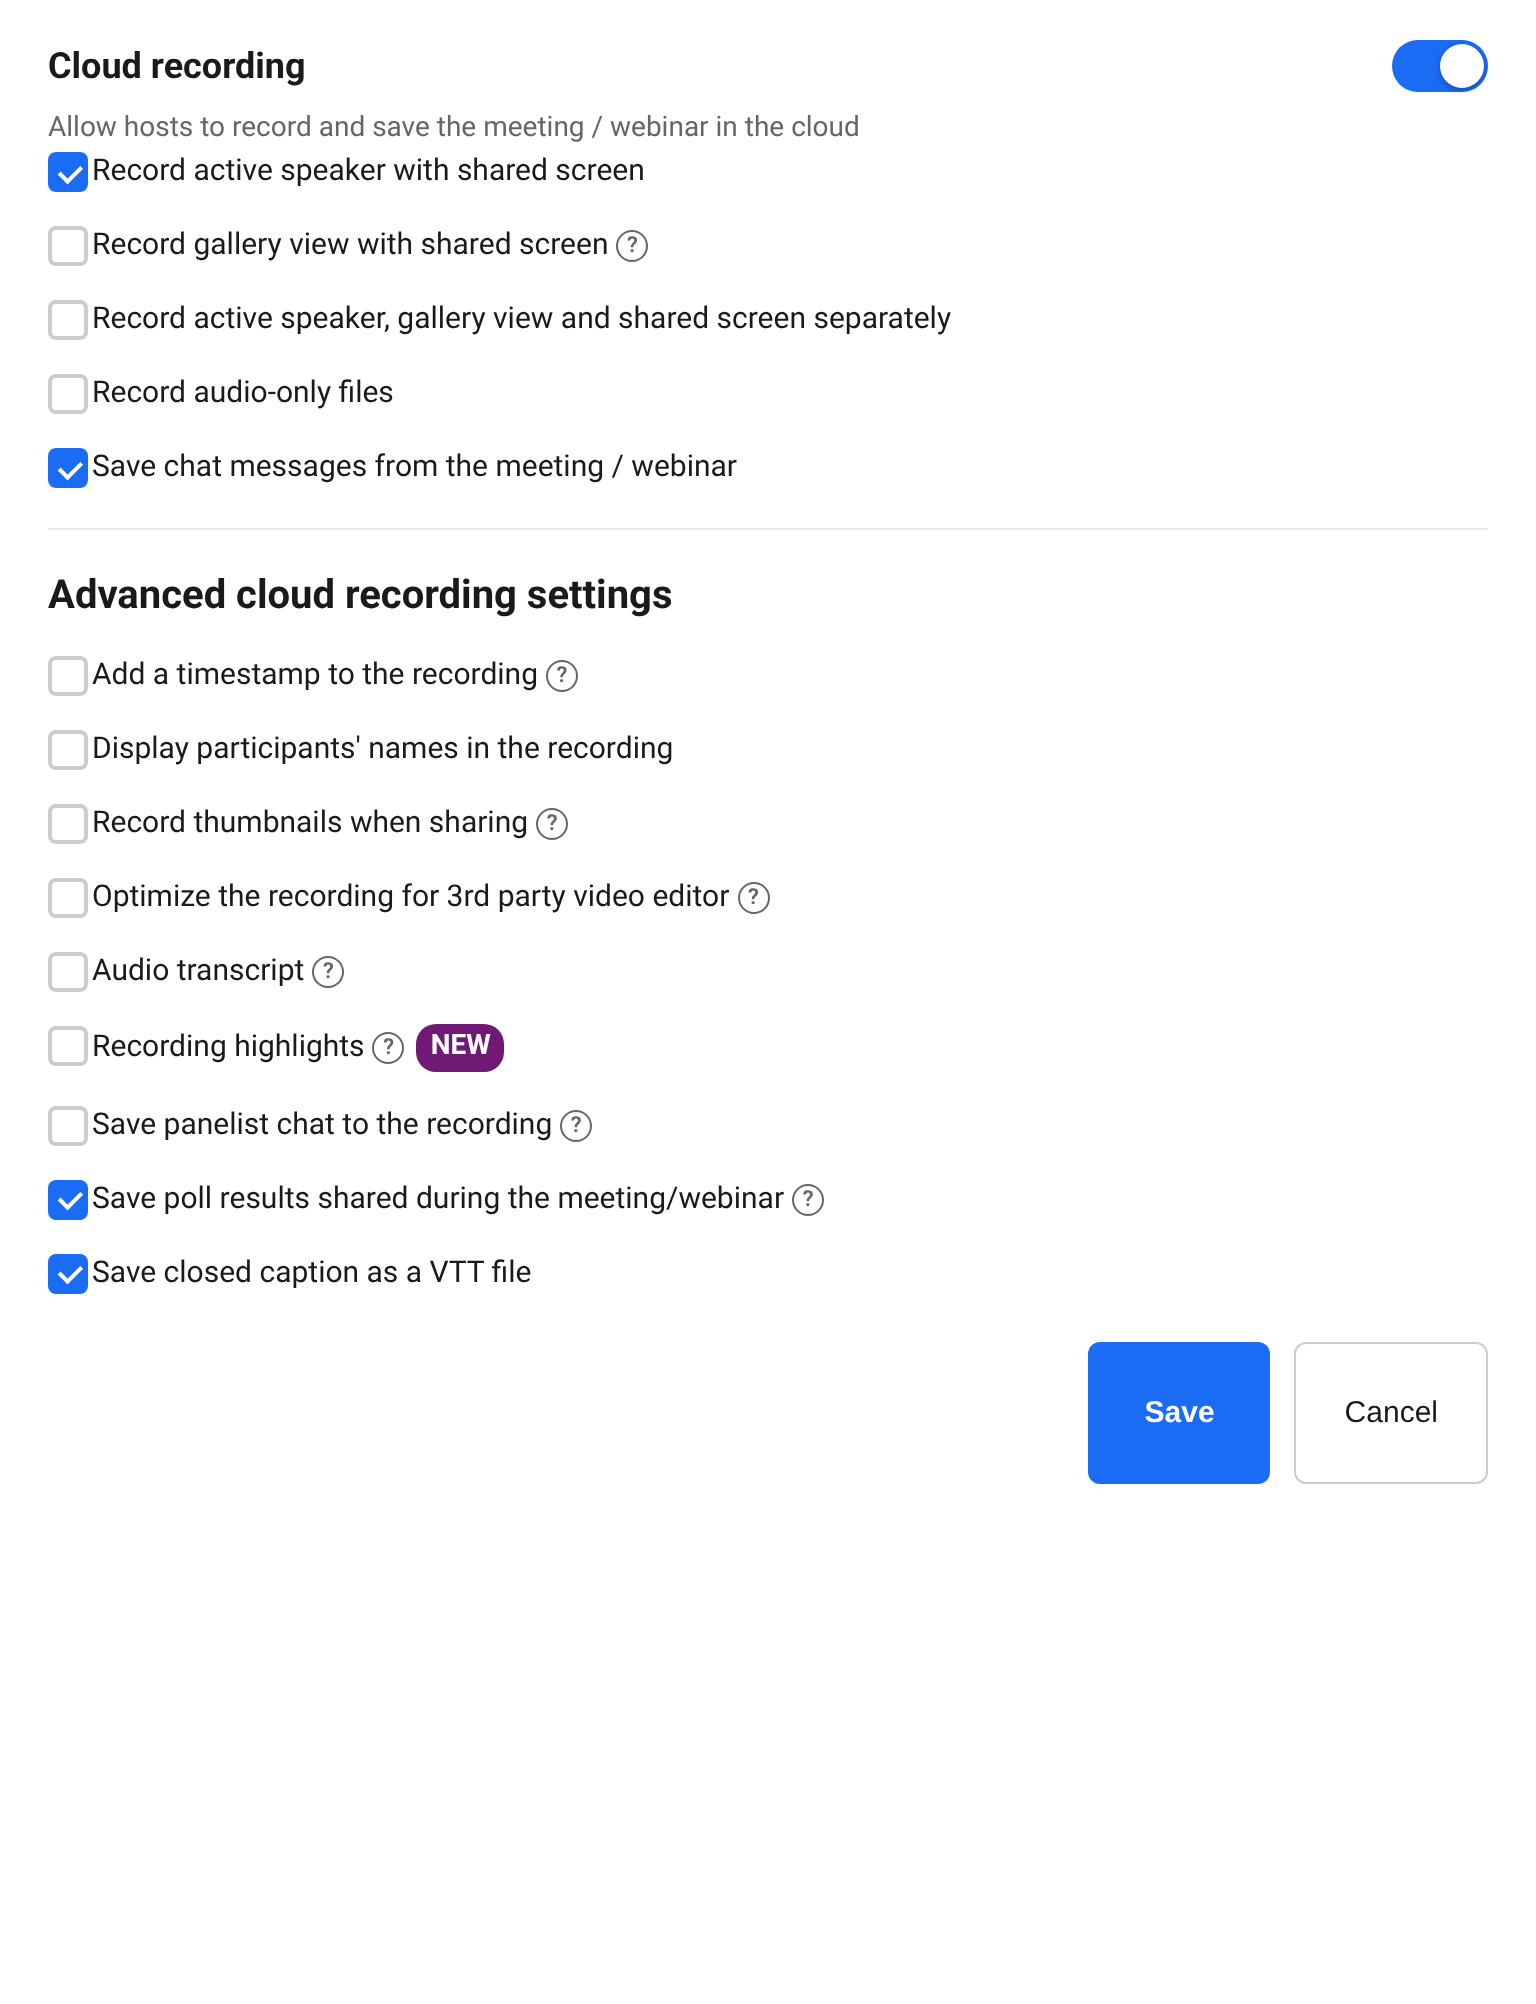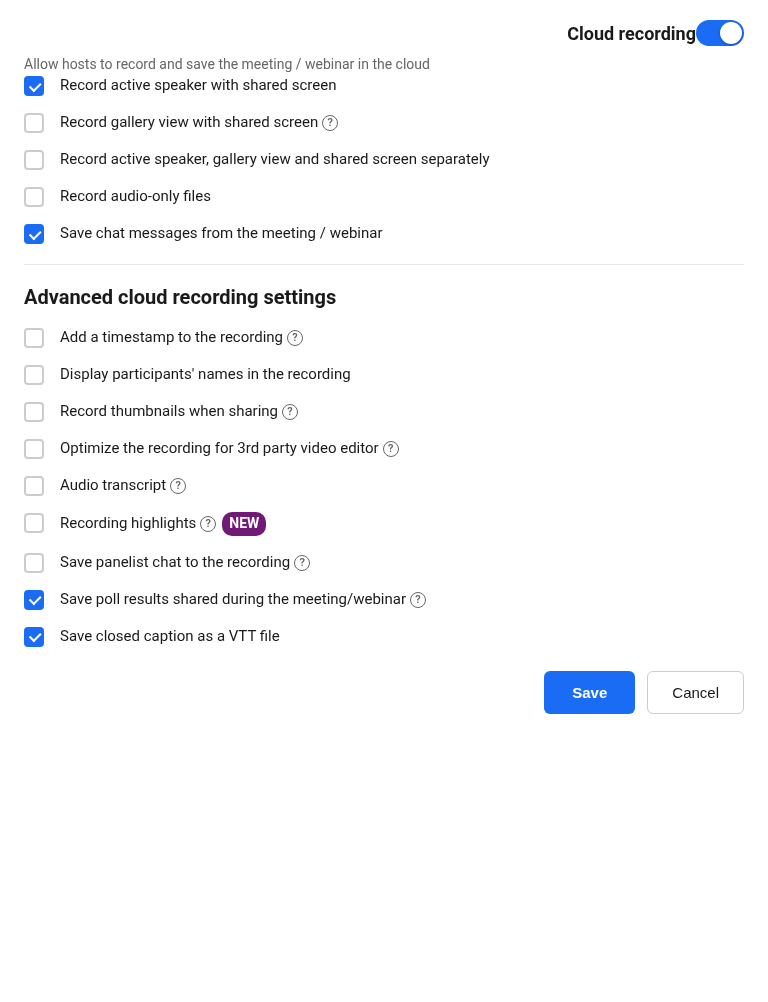--- a/index.html
+++ b/index.html
@@ -7,21 +7,21 @@
       font-family: -apple-system, BlinkMacSystemFont, 'Segoe UI', Roboto, sans-serif;
       background: #fff;
       color: #1a1a1a;
       font-size: 15px;
       padding: 20px 24px;
       max-width: 768px;
     }
 
     .header-row {
       display: flex;
-      justify-content: flex-end;
+      justify-content: space-between;
       align-items: center;
       margin-bottom: 8px;
     }
 
     .title {
       font-size: 18px;
       font-weight: 700;
       color: #1a1a1a;
     }
 
@@ -51,21 +51,21 @@
       top: 2px;
       right: 2px;
       box-shadow: 0 1px 3px rgba(0,0,0,0.3);
     }
 
     
     .checkbox-item {
       display: flex;
       align-items: flex-start;
       margin-bottom: 16px;
-      gap: 16px;
+      gap: 2px;
     }
 
     .checkbox {
       width: 20px;
       height: 20px;
       border-radius: 4px;
       border: 2px solid #ccc;
       flex-shrink: 0;
       margin-top: 1px;
       display: flex;
@@ -153,21 +153,21 @@
       font-size: 15px;
       font-weight: 600;
       cursor: pointer;
     }
 
     .btn-cancel {
       background: #fff;
       color: #1a1a1a;
       border: 1.5px solid #ccc;
       border-radius: 6px;
-      padding: 12px 24px;
+      padding: 26px 24px;
       font-size: 15px;
       font-weight: 500;
       cursor: pointer;
     }
   </style>
 </head>
 <body>
 
 <div class="header-row">
   <span class="title">Cloud recording</span>

